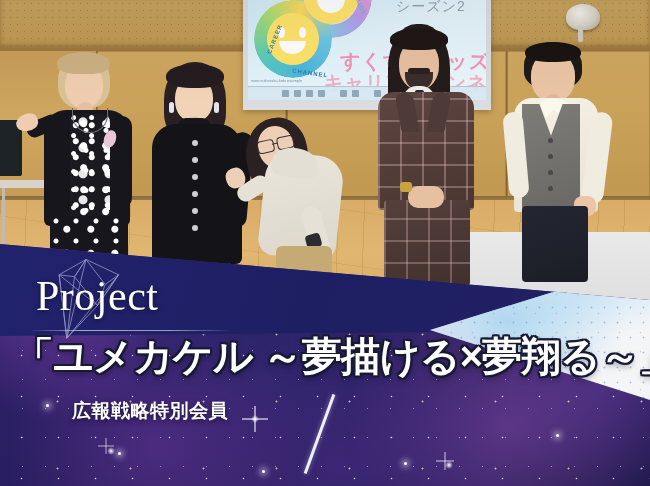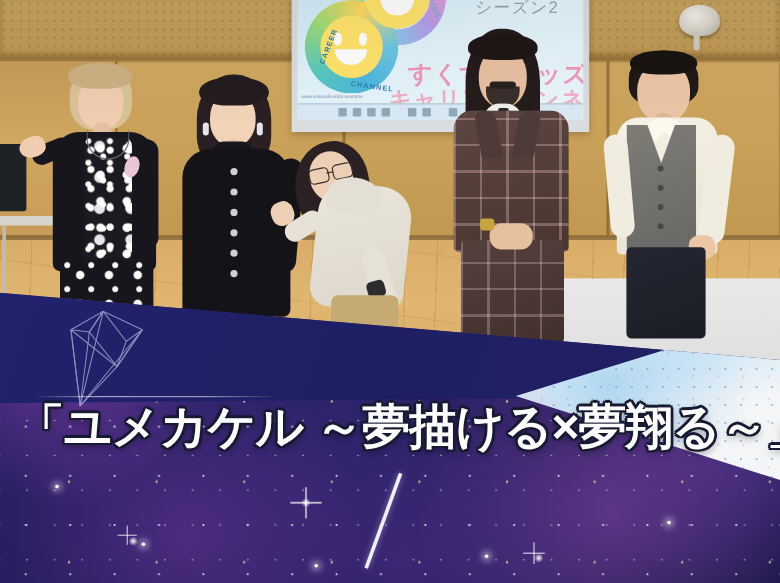--- a/index.html
+++ b/index.html
@@ -554,23 +554,25 @@
         <path d="M84 30 L70 40 L62 62"></path>
         <path d="M50 14 L70 40"></path>
         <path d="M30 96 L50 14"></path>
         <path d="M30 96 L84 30"></path>
         <path d="M22 30 L30 96"></path>
       </svg>
     </div>
 
     <div class="divider"></div>
 
+    <div class="project-word">Project</div>
 
     <div class="main-title">「ユメカケル ～夢描ける×夢翔る～」</div>
 
     <div class="member-lines">
+      <div>広報戦略特別会員</div>
     </div>
 
     <div class="slash"></div>
 
   </div>
 
 </div>
 
 </body></html>

